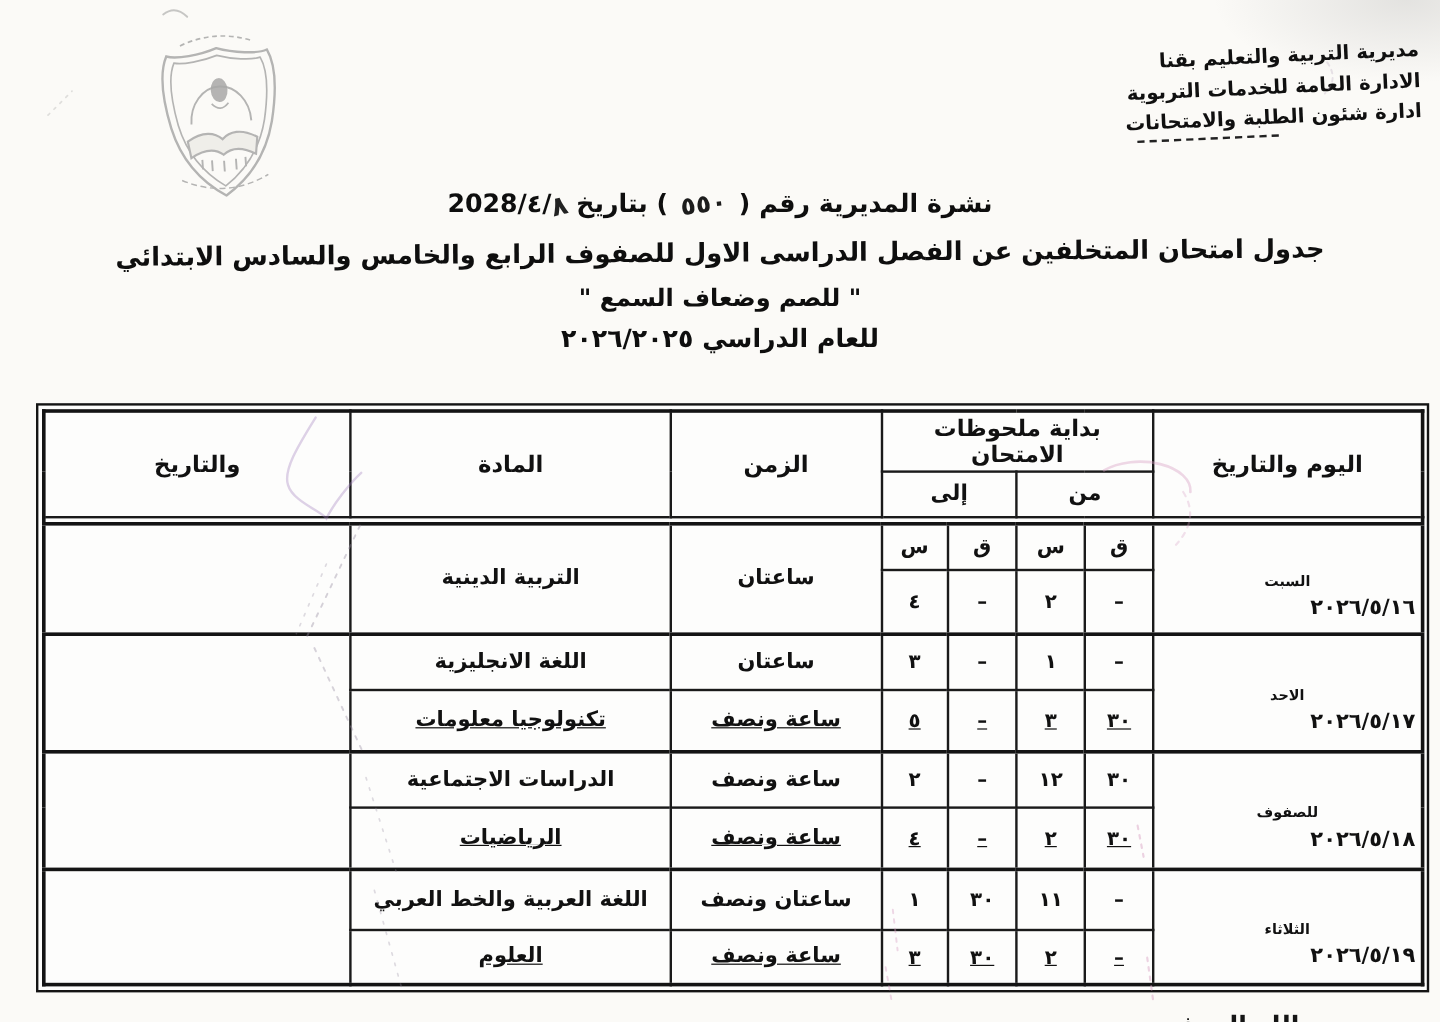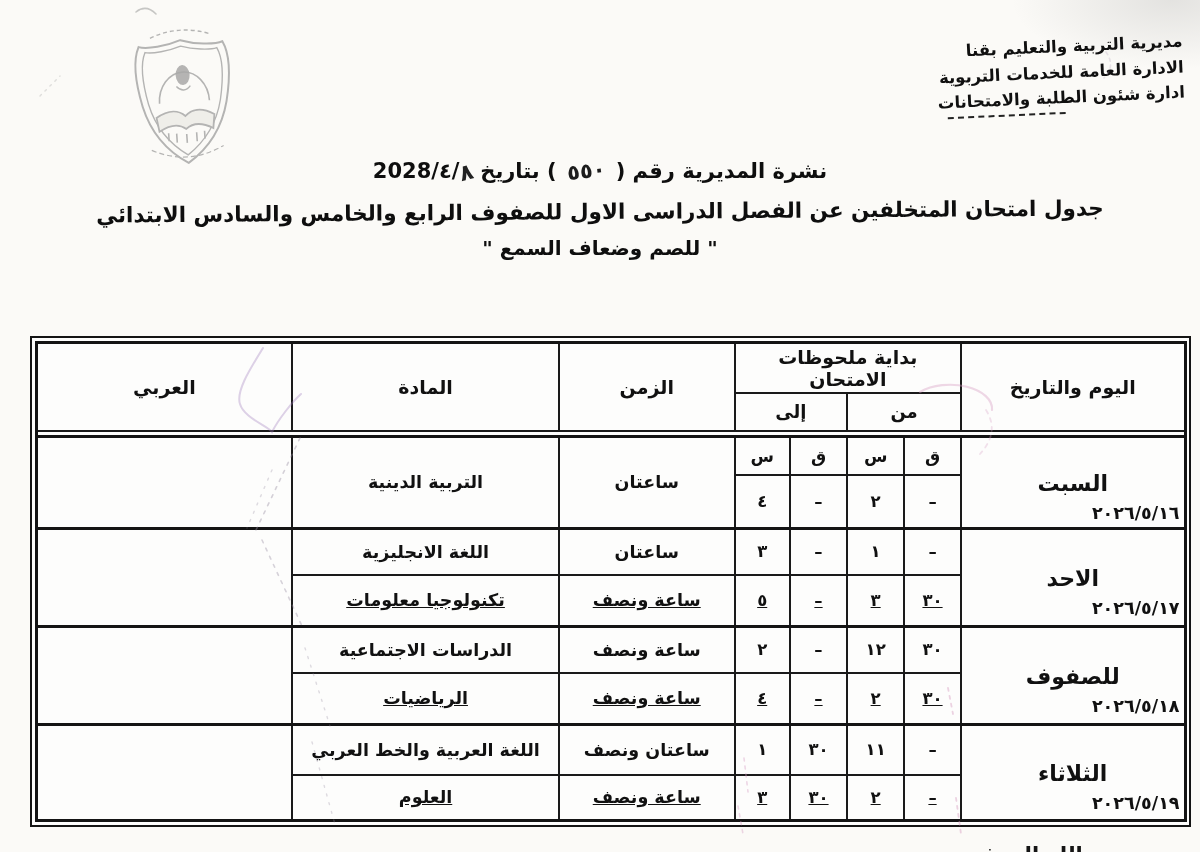--- a/index.html
+++ b/index.html
@@ -52,21 +52,21 @@
     border:2px solid #1a1a1a;
     text-align:center;vertical-align:middle;
     font-weight:bold;color:#111;
     padding:2px 4px;overflow:hidden;
   }
   .sched{border:3px solid #141414;}
   .sched thead th{font-size:19px;}
   .sched thead .sub th{font-size:18px;}
   .sched thead th{border-bottom-width:2.5px;}
   tr.gap td{height:3px;padding:0;border-top:2.5px solid #141414;border-bottom:2.5px solid #141414;background:#fdfdfc;}
-  .day-name{font-size:22px;line-height:1.2;margin-top:29px;}
+  .day-name{font-size:12px;line-height:1.2;margin-top:29px;}
   .day-date{font-size:17.5px;letter-spacing:3px;margin-top:6px;text-align:right;}
   td.subj{font-size:17.5px;}
   td.dur{font-size:17.5px;}
   td.val{font-size:16.5px;}
   td.sq{font-size:17px;height:34px;padding:1px;}
   tr.section-start td{border-top:3.5px solid #141414;}
   tr.inner td{border-top:1.6px solid #222;text-decoration:underline;}
   tr.h-hdr1{height:48px;} tr.h-hdr2{height:38px;}
   tr.h-satval{height:54px;}
   tr.h-46{height:46px;} tr.h-50{height:50px;} tr.h-52{height:52px;}
@@ -107,41 +107,42 @@
 
 <div class="titles">
   <div class="t-line1">
     <span>نشرة المديرية رقم (</span>
     <span class="hand">٥٥٠</span>
     <span>) بتاريخ</span>
     <span class="hand-day">٨</span><span class="ltr">2028/٤/</span>
   </div>
   <div class="t-line2">جدول امتحان المتخلفين عن الفصل الدراسى الاول للصفوف الرابع والخامس والسادس الابتدائي</div>
   <div class="t-line3">" للصم وضعاف السمع "</div>
+  <div class="t-line4">للعام الدراسي ٢٠٢٦/٢٠٢٥</div>
 </div>
 
 <div class="table-wrap">
 <table class="sched">
   <colgroup>
     <col style="width:19.5%">
         <col style="width:4.95%">
         <col style="width:4.95%">
     <col style="width:5.0%">
         <col style="width:4.8%">
         <col style="width:15.3%">
     <col style="width:23.2%">
         <col style="width:22.3%">
   </colgroup>
   <thead>
     <tr class="h-hdr1">
       <th rowspan="2">اليوم والتاريخ</th>
       <th colspan="4">بداية ملحوظات الامتحان</th>
       <th rowspan="2">الزمن</th>
       <th rowspan="2">المادة</th>
-      <th rowspan="2">العربي</th>
+      <th rowspan="2">والتاريخ</th>
     </tr>
     <tr class="sub h-hdr2">
       <th colspan="2">من</th>
       <th colspan="2">إلى</th>
     </tr>
   </thead>
   <tbody>
     <tr class="gap">
           <td colspan="8"></td>
         </tr>

